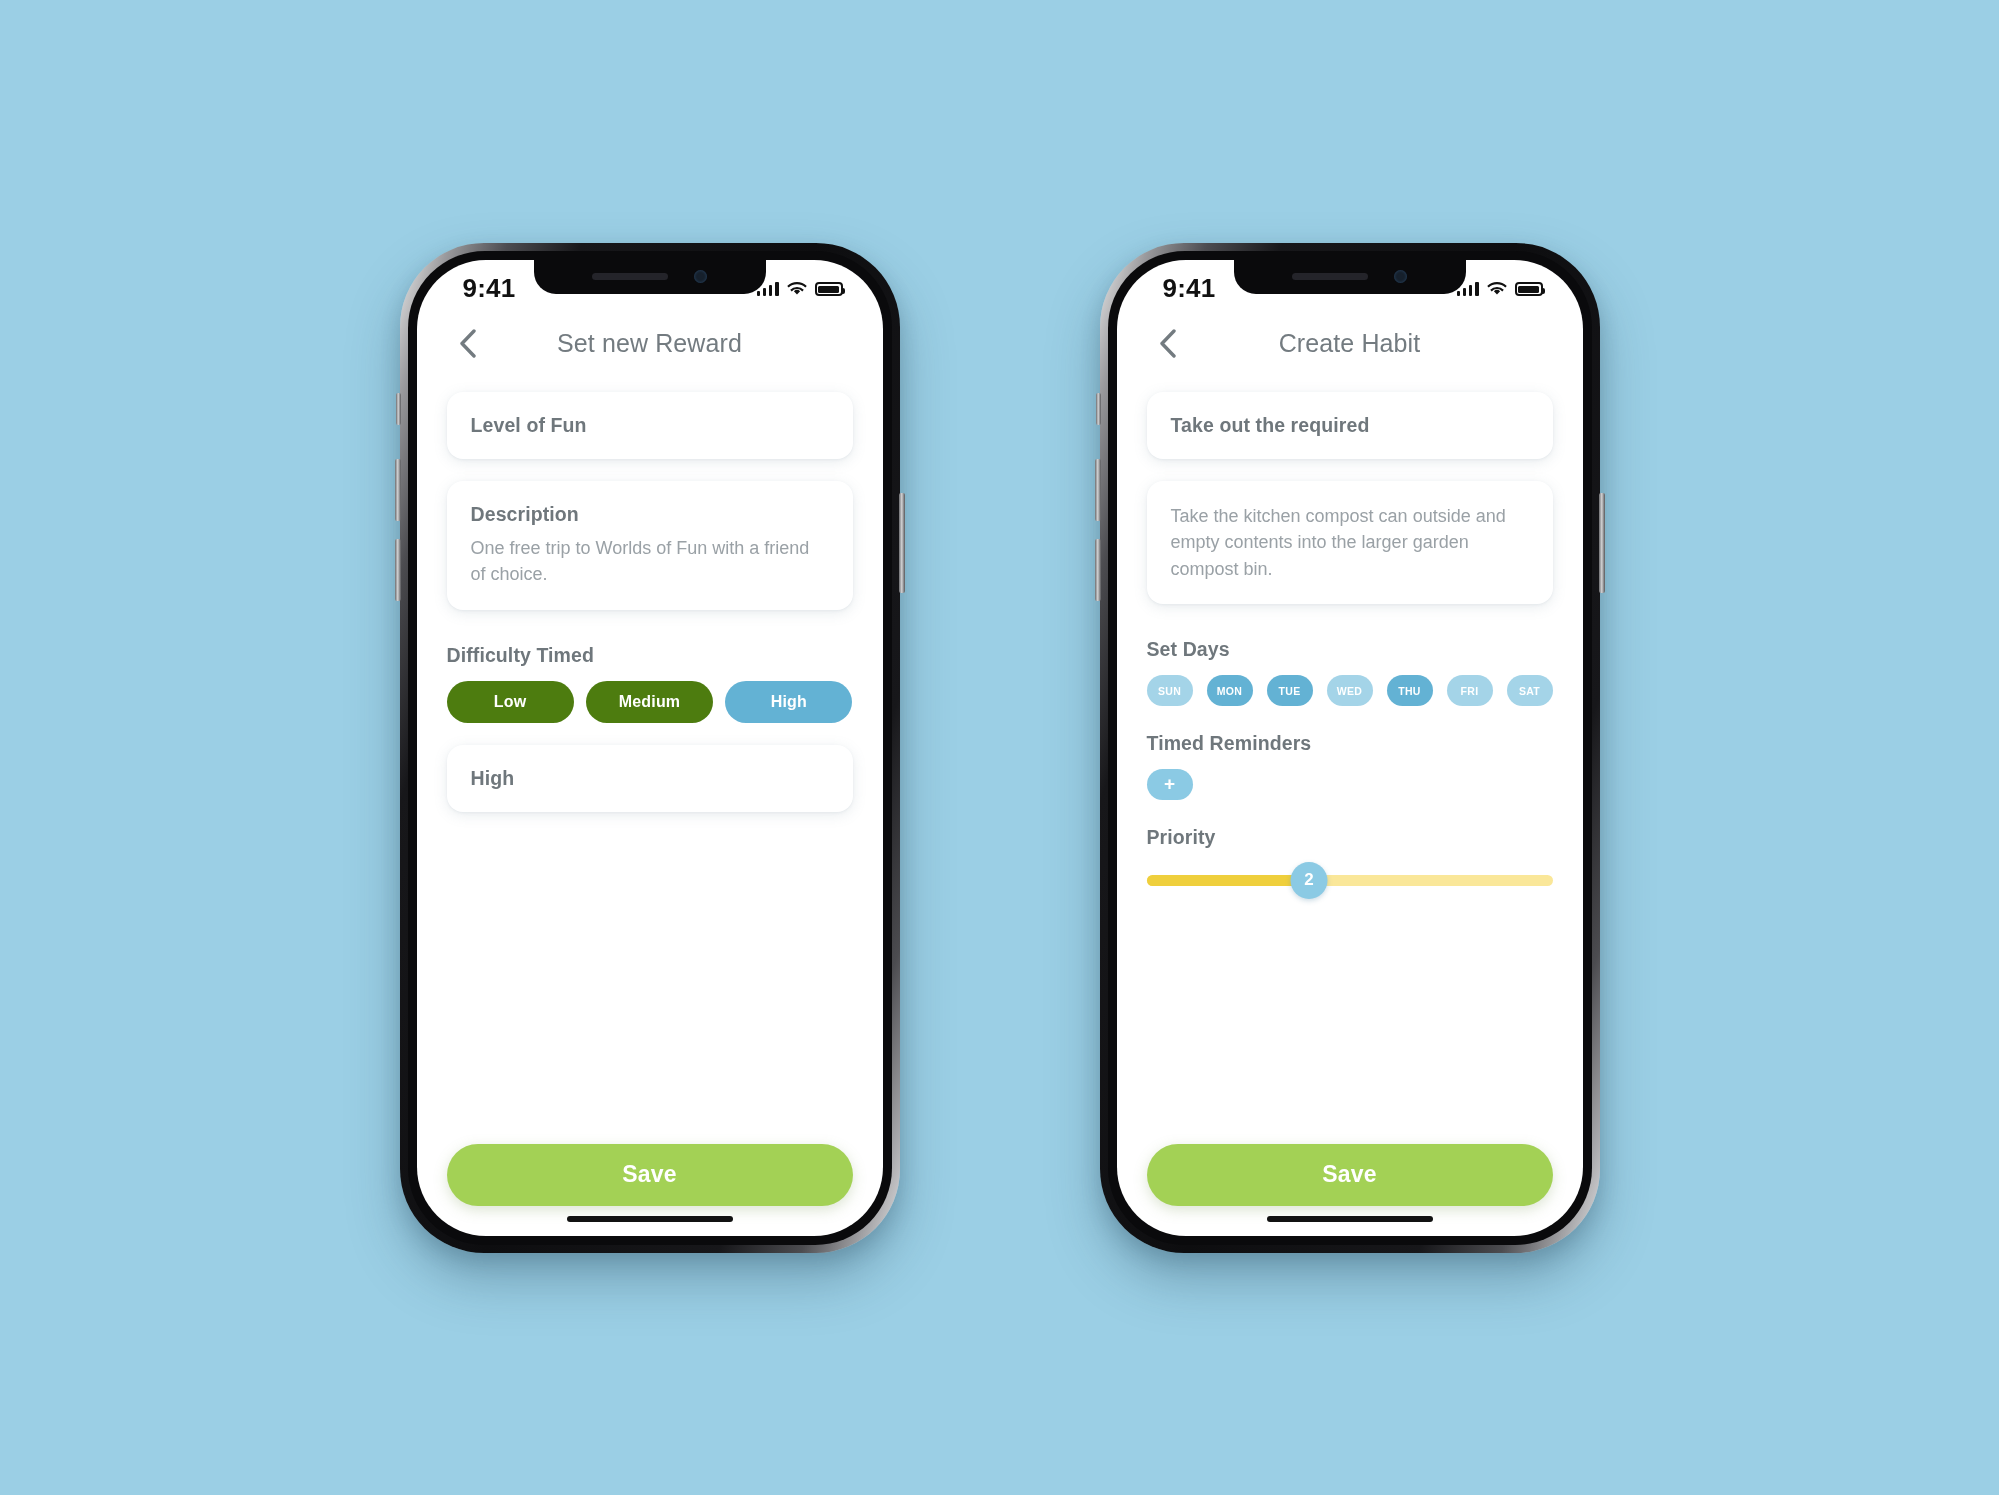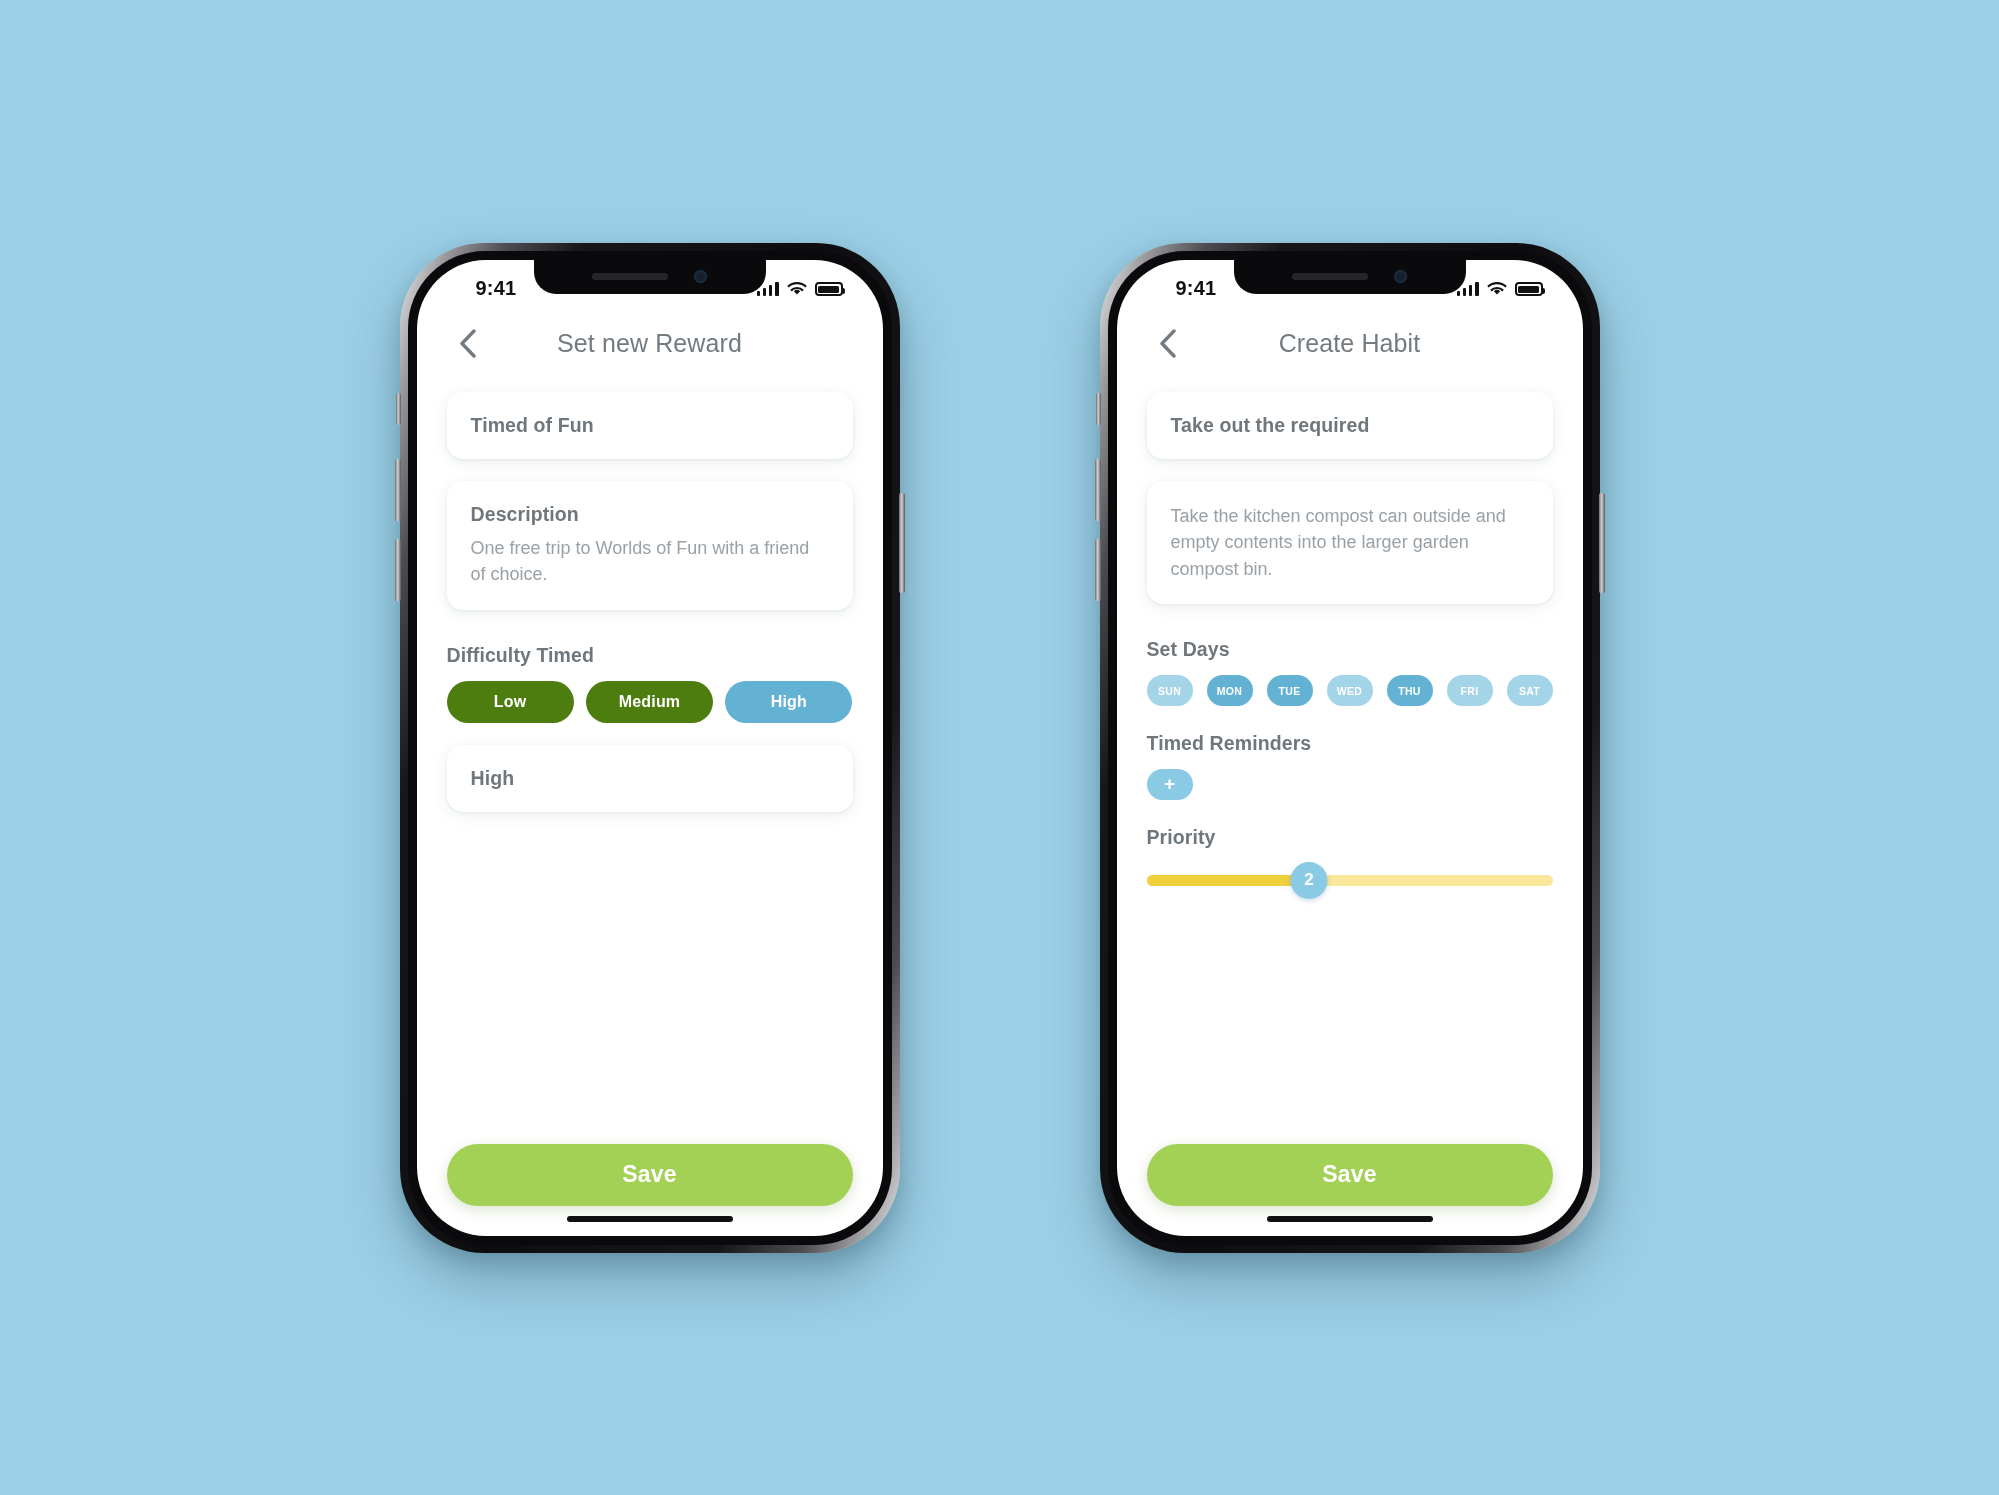--- a/index.html
+++ b/index.html
@@ -99,25 +99,24 @@
   .statusbar {
     position: relative;
     z-index: 20;
     height: 52px;
     display: flex;
     align-items: center;
     justify-content: space-between;
     padding: 6px 40px 0 46px;
   }
   .clock {
-    font-size: 20px;
+    font-size: 26px;
     font-weight: bold;
     color: #111;
     letter-spacing: .2px;
-    margin-left: 13px;
   }
   .status-icons {
     display: flex;
     align-items: flex-end;
     gap: 8px;
   }
   .bars { display: flex; align-items: flex-end; gap: 2.5px; height: 15px; }
   .bars i { width: 3.6px; background: #111; border-radius: 1px; display: block; }
   .bars i:nth-child(1){ height: 5px; }
   .bars i:nth-child(2){ height: 8px; }
@@ -387,21 +386,21 @@
                 <path d="M15 2 3 14.5 15 27" stroke="#737b80" stroke-width="3.4" fill="none" stroke-linecap="round" stroke-linejoin="round"></path>
               </svg>
             </span>
           </div>
           <div class="nav-title">Set new Reward</div>
         </div>
 
         <div class="content">
 
           <div class="card">
-            <div class="card-title">Timed of Fun</div>
+            <div class="card-title">Level of Fun</div>
           </div>
 
           <div class="gap-22"></div>
 
           <div class="card">
             <div class="card-title">Description</div>
             <div class="card-body">One free trip to Worlds of Fun with a friend of choice.</div>
           </div>
 
           <div class="gap-34"></div>

